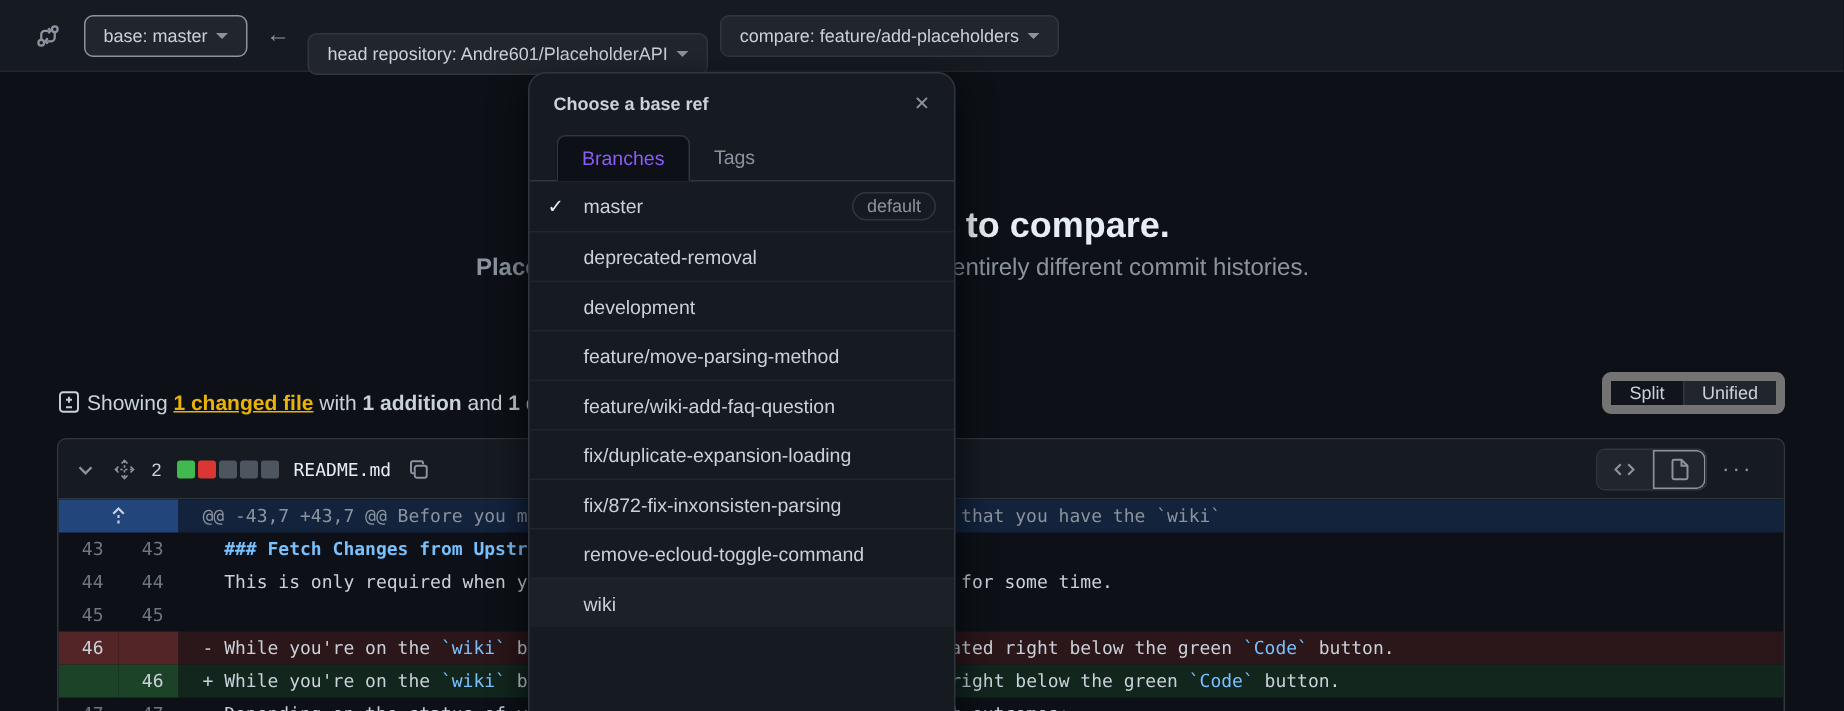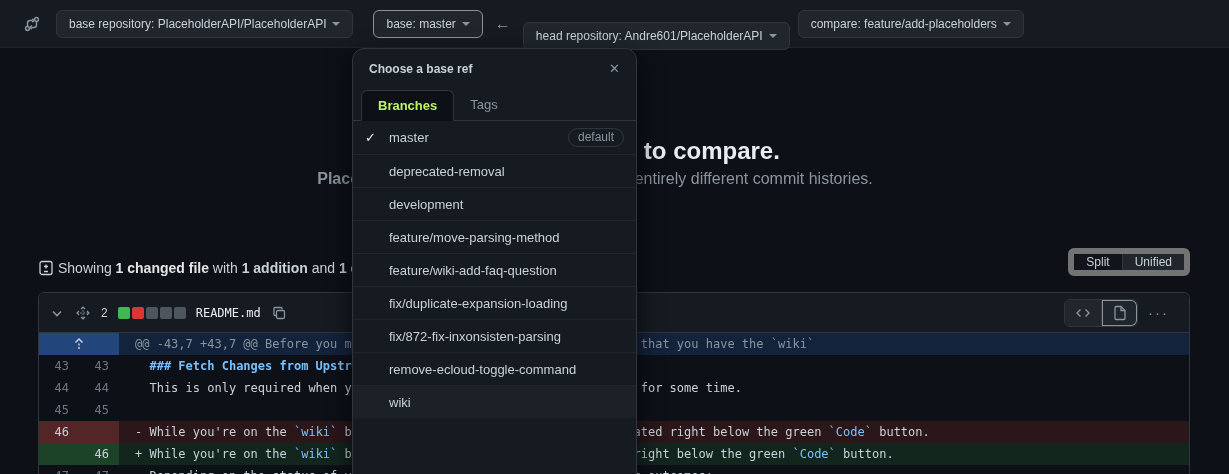--- a/index.html
+++ b/index.html
@@ -36,21 +36,21 @@
     font-size:16px; color:#8b949e;
   }
   .blank-sub b { font-weight:600; }
   
   .summary {
     position:absolute; top:246px; left:38px; right:39px; height:30px;
     display:flex; align-items:flex-end; font-size:14px; color:#c9d1d9;
   }
   .summary span { white-space:pre; }
   .file-diff-icon { width:16px; height:16px; color:#c9d1d9; margin-right:4px; flex:none;}
-  .link { color:#e5e5e5; font-weight:600; cursor:pointer; }
+  .link { color:#eab308; font-weight:600; cursor:pointer;text-decoration:underline; }
   .bold { font-weight:600; }
   .seg-group {
     margin-left:auto; display:flex; border:6px solid #737373; border-radius:6px;
     overflow:hidden; height:28px; font-size:12px;
   }
   .seg { padding:0 12px; display:flex; align-items:center; background:#21262d; cursor:pointer; color:#c9d1d9;}
   .seg.selected { background:#11151b; }
   .seg + .seg { border-left:1px solid #30363d; }
   
   .diff {
@@ -101,21 +101,21 @@
     width:100%; height:32px; background:#0d1117; border:2px solid #316dca; border-radius:6px;
     box-shadow:0 0 0 1px rgba(31,111,235,0.35); outline:none; color:#c9d1d9;
     font-size:14px; padding:0 10px; font-family:"Liberation Sans", sans-serif;
   }
   .sm-search input::placeholder { color:#6e7681; }
   .caret-bar { position:absolute; left:21px; top:16px; width:1px; height:16px; background:#e6edf3; }
   .sm-tabs { display:flex; padding:6px 8px 0; border-bottom:1px solid #30363d; }
   .tab { padding:7px 16px; font-size:13px; color:#8b949e; cursor:pointer; }
   .tab.active {
     background:#0d1117; border:1px solid #30363d; border-bottom:1px solid transparent;
-    margin-bottom:-1px; border-radius:6px 6px 0 0; color:#bef264; font-weight:700;
+    margin-bottom:-1px; border-radius:6px 6px 0 0; color:#8b5cf6; font-weight:400;margin-left:10px;
   }
   .sm-list { flex:1; overflow:hidden; }
   .sm-item { display:flex; align-items:center; padding:0 12px 0 12px; height:33px; font-size:13px; color:#c9d1d9; cursor:pointer; }
   .sm-item + .sm-item { border-top:1px solid #21262d; }
   .sm-item.hover { background:#1c2128; }
   .check { width:24px; flex:none; color:#e6edf3; font-size:13px; }
   .badge {
     margin-left:auto; border:1px solid #30363d; border-radius:999px; color:#8b949e;
     font-size:12px; padding:1px 9px 2px;
   }
@@ -125,24 +125,20 @@
 
 <div class="topbar">
   <svg class="icon-gitcompare" viewBox="0 0 16 16" fill="none" stroke="currentColor" stroke-width="1.5">
     <circle cx="3.5" cy="12.5" r="1.9"></circle>
       <circle cx="12.5" cy="3.5" r="1.9"></circle>
     <path d="M12.5 5.5 v3.5 a2.5 2.5 0 0 1 -2.5 2.5 H7.5"></path>
     <path d="M3.5 10.5 V7 a2.5 2.5 0 0 1 2.5-2.5 H8.5"></path>
     <path d="M7.8 9.4 6.3 11.5 7.8 13.2" fill="none"></path>
     <path d="M8.2 2.8 9.7 4.5 8.2 6.2" fill="none"></path>
   </svg>
-  <div class="refbtn tb-gap1">
-    <span>base repository: PlaceholderAPI/PlaceholderAPI</span>
-    <span class="dd-caret"></span>
-  </div>
   <div class="refbtn active">
     <span>base: master</span>
     <span class="dd-caret"></span>
   </div>
   <span class="left-arrow tb-gap2">←</span>
   <div class="refbtn tb-gap3">
     <span>head repository: Andre601/PlaceholderAPI</span>
     <span class="dd-caret"></span>
   </div>
   <div class="refbtn">

